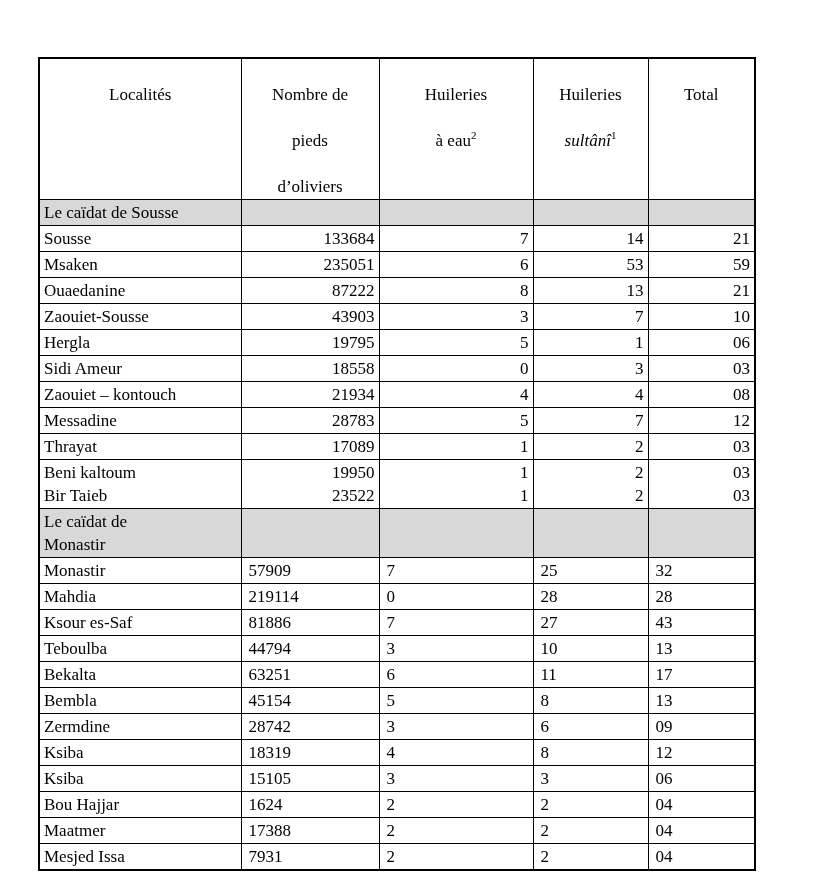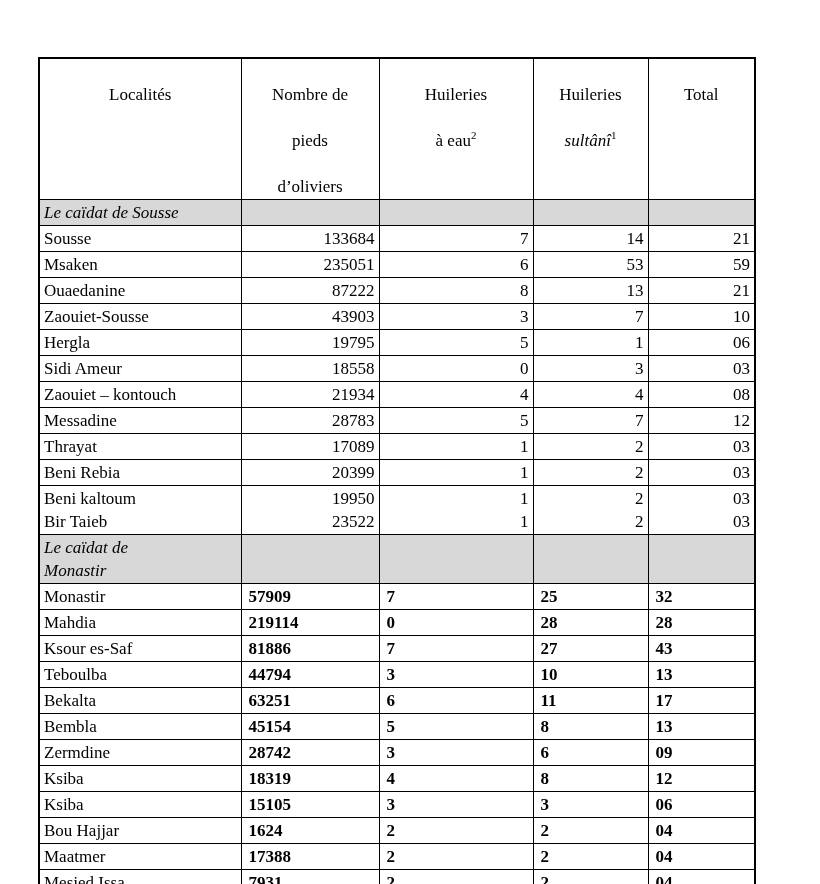--- a/index.html
+++ b/index.html
@@ -51,27 +51,25 @@
   }
   .italic { font-style: italic; }
   td.locality {
     text-align: left;
     padding-left: 10px;
   }
   td.num.center { text-align: right; }
   td.num.left {
     text-align: left;
     padding-left: 7px;
-    font-weight: bold;
   }
   tr.data-row td { height: 23px; }
   tr.section-row td {
     background: var(--band-color, #d8d8d8);
     height: 23px;
-    font-style: italic;
   }
 </style>
 </head>
 <body>
 
 <div class="page">
   <table class="doc-table">
     <colgroup>
       <col style="width:202px">
       <col style="width:138px">
@@ -167,27 +165,20 @@
           <td class="num center">12</td>
         </tr>
         <tr class="data-row">
           <td class="locality">Thrayat</td>
           <td class="num center">17089</td>
           <td class="num center">1</td>
           <td class="num center">2</td>
           <td class="num center">03</td>
         </tr>
         <tr class="data-row">
-          <td class="locality">Beni Rebia</td>
-          <td class="num center">20399</td>
-          <td class="num center">1</td>
-          <td class="num center">2</td>
-          <td class="num center">03</td>
-        </tr>
-        <tr class="data-row">
           <td class="locality">Beni kaltoum
 Bir Taieb</td>
           <td class="num center">19950
 23522</td>
           <td class="num center">1
 1</td>
           <td class="num center">2
 2</td>
           <td class="num center">03
 03</td>

